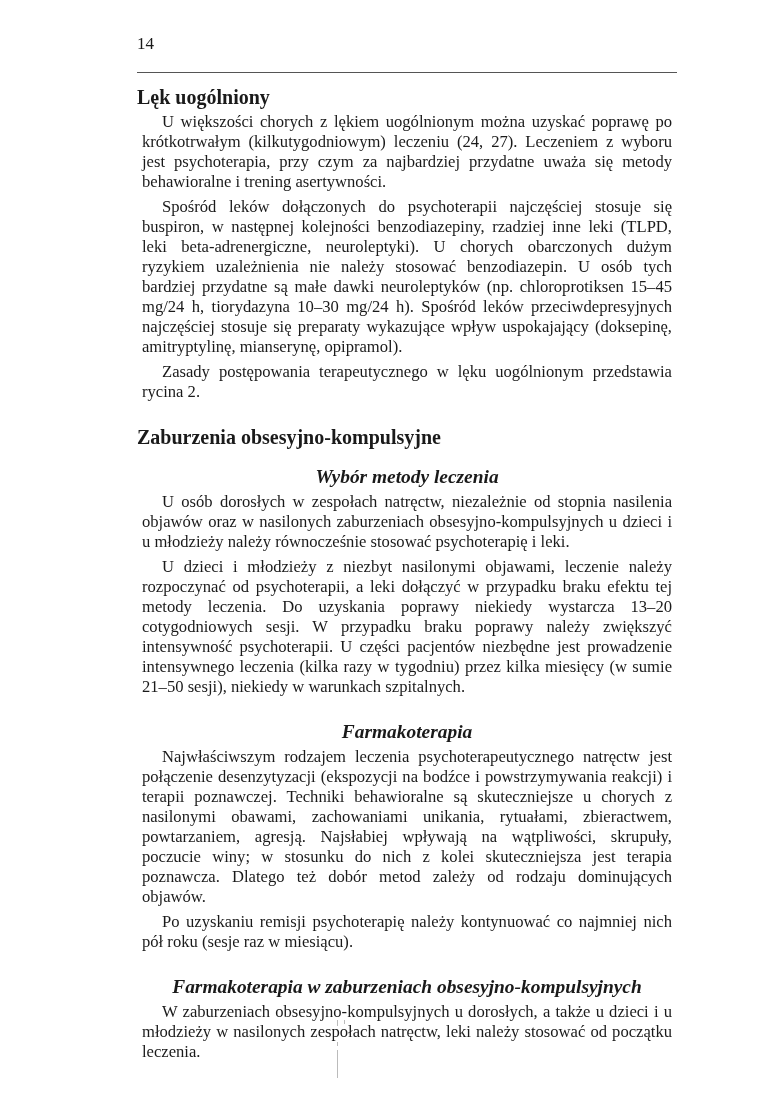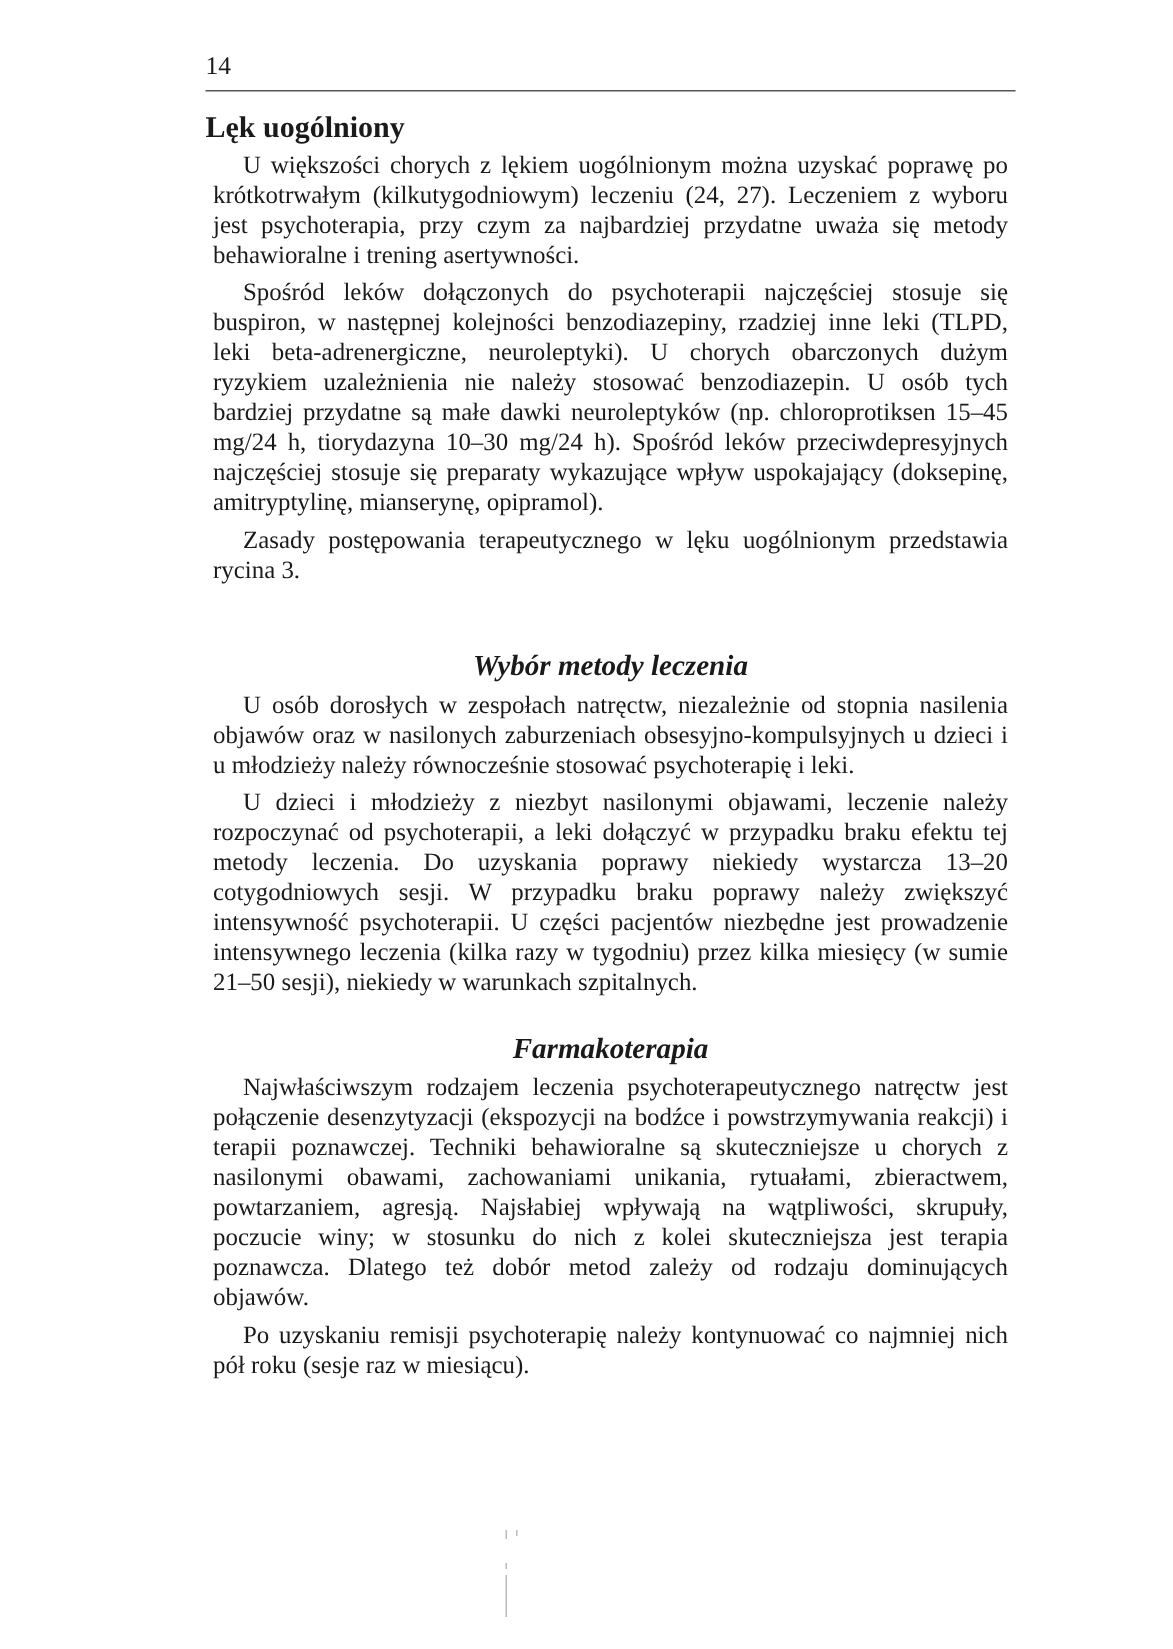--- a/index.html
+++ b/index.html
@@ -4,21 +4,21 @@
 <style>
   html, body { margin: 0; padding: 0; background: #ffffff; }
   body { width: 782px; height: 1099px; position: relative; overflow: hidden; }
   .page {
     position: absolute; left: 137px; top: 34px; width: 540px;
     font-family: "Liberation Serif", "DejaVu Serif", serif;
     color: #1a1a1a; font-size: 16.6px; line-height: 20px;
   }
   .running-head {
     display: flex; justify-content: space-between; align-items: baseline;
-    height: 24px; border-bottom: 1px solid #555; padding-bottom: 2px;
+    height: 24px; border-bottom: 1px solid #555; padding-bottom: 14px;
   }
   .page-number { font-size: 17px; }
   .running-title { font-size: 12.5px; letter-spacing: 0.3px; }
   .section-heading { font-weight: bold; font-size: 20px; margin: 0; }
   .subsection-heading { font-style: italic; margin: 0; text-align: center; }
   p { margin: 5px; text-align: justify; text-indent: 20px; }
   .gap-head { height: 14px; }
   .gap-sec { height: 20px; }
   .gap-sub { height: 20px; }
   .scan-marks { position: absolute; left: 335px; top: 1000px; width: 12px; height: 99px; }
@@ -30,42 +30,47 @@
 <div class="page">
   <div class="running-head">
     <span class="page-number">14</span>
   </div>
   <div class="gap-head"></div>
 
   <section>
     <h2 class="section-heading">Lęk uogólniony</h2>
     <p>U większości chorych z lękiem uogólnionym można uzyskać poprawę po krótkotrwałym (kilkutygodniowym) leczeniu (24, 27). Leczeniem z wyboru jest psychoterapia, przy czym za najbardziej przydatne uważa się metody behawioralne i trening asertywności.</p>
     <p>Spośród leków dołączonych do psychoterapii najczęściej stosuje się buspiron, w następnej kolejności benzodiazepiny, rzadziej inne leki (TLPD, leki beta-adrenergiczne, neuroleptyki). U chorych obarczonych dużym ryzykiem uzależnienia nie należy stosować benzodiazepin. U osób tych bardziej przydatne są małe dawki neuroleptyków (np. chloroprotiksen 15–45 mg/24 h, tiorydazyna 10–30 mg/24 h). Spośród leków przeciwdepresyjnych najczęściej stosuje się preparaty wykazujące wpływ uspokajający (doksepinę, amitryptylinę, mianserynę, opipramol).</p>
-    <p>Zasady postępowania terapeutycznego w lęku uogólnionym przedstawia rycina 3.</p>
+    <p>Zasady postępowania terapeutycznego w lęku uogólnionym przedstawia rycina 2.</p>
   </section>
 
   <div class="gap-sec"></div>
 
   <section>
+    <h2 class="section-heading">Zaburzenia obsesyjno-kompulsyjne</h2>
     <div class="gap-sub"></div>
 
     <div>
       <h3 class="subsection-heading">Wybór metody leczenia</h3>
       <p>U osób dorosłych w zespołach natręctw, niezależnie od stopnia nasilenia objawów oraz w nasilonych zaburzeniach obsesyjno-kompulsyjnych u dzieci i u młodzieży należy równocześnie stosować psychoterapię i leki.</p>
       <p>U dzieci i młodzieży z niezbyt nasilonymi objawami, leczenie należy rozpoczynać od psychoterapii, a leki dołączyć w przypadku braku efektu tej metody leczenia. Do uzyskania poprawy niekiedy wystarcza 13–20 cotygodniowych sesji. W przypadku braku poprawy należy zwiększyć intensywność psychoterapii. U części pacjentów niezbędne jest prowadzenie intensywnego leczenia (kilka razy w tygodniu) przez kilka miesięcy (w sumie 21–50 sesji), niekiedy w warunkach szpitalnych.</p>
     </div>
     <div class="gap-sub"></div>
 
     <div>
       <h3 class="subsection-heading">Farmakoterapia</h3>
       <p>Najwłaściwszym rodzajem leczenia psychoterapeutycznego natręctw jest połączenie desenzytyzacji (ekspozycji na bodźce i powstrzymywania reakcji) i terapii poznawczej. Techniki behawioralne są skuteczniejsze u chorych z nasilonymi obawami, zachowaniami unikania, rytuałami, zbieractwem, powtarzaniem, agresją. Najsłabiej wpływają na wątpliwości, skrupuły, poczucie winy; w stosunku do nich z kolei skuteczniejsza jest terapia poznawcza. Dlatego też dobór metod zależy od rodzaju dominujących objawów.</p>
       <p>Po uzyskaniu remisji psychoterapię należy kontynuować co najmniej nich pół roku (sesje raz w miesiącu).</p>
     </div>
     <div class="gap-sub"></div>
 
+    <div>
+      <h3 class="subsection-heading">Farmakoterapia w zaburzeniach obsesyjno-kompulsyjnych</h3>
+      <p>W zaburzeniach obsesyjno-kompulsyjnych u dorosłych, a także u dzieci i u młodzieży w nasilonych zespołach natręctw, leki należy stosować od początku leczenia.</p>
+    </div>
   </section>
 </div>
 
 <div class="scan-marks">
   <div class="scan-mark" style="left:2px;top:20px;height:6px;"></div>
   <div class="scan-mark" style="left:9px;top:20px;height:4px;"></div>
   <div class="scan-mark" style="left:2px;top:42px;height:4px;"></div>
   <div class="scan-mark" style="left:2px;top:50px;height:28px;"></div>
 
 </div>

